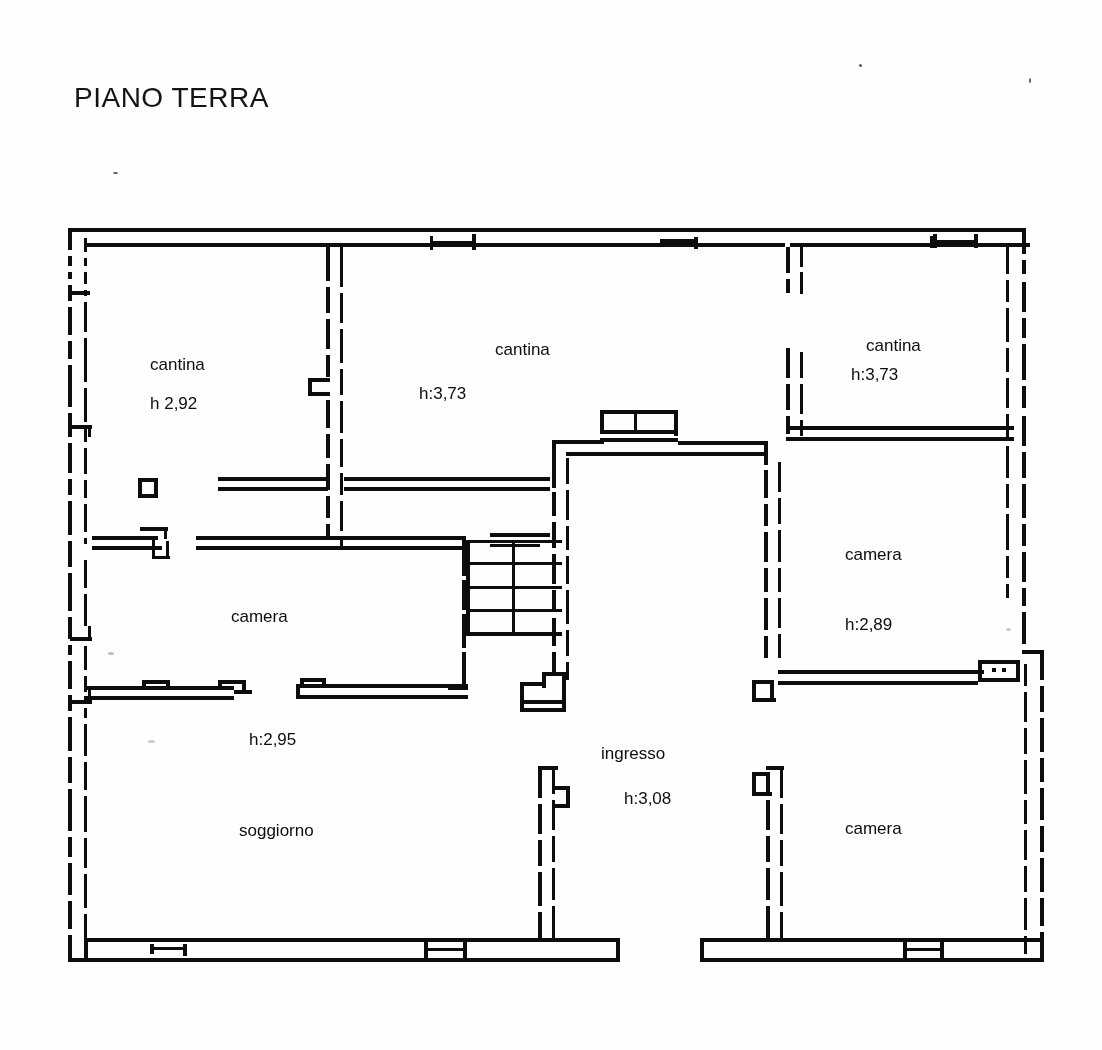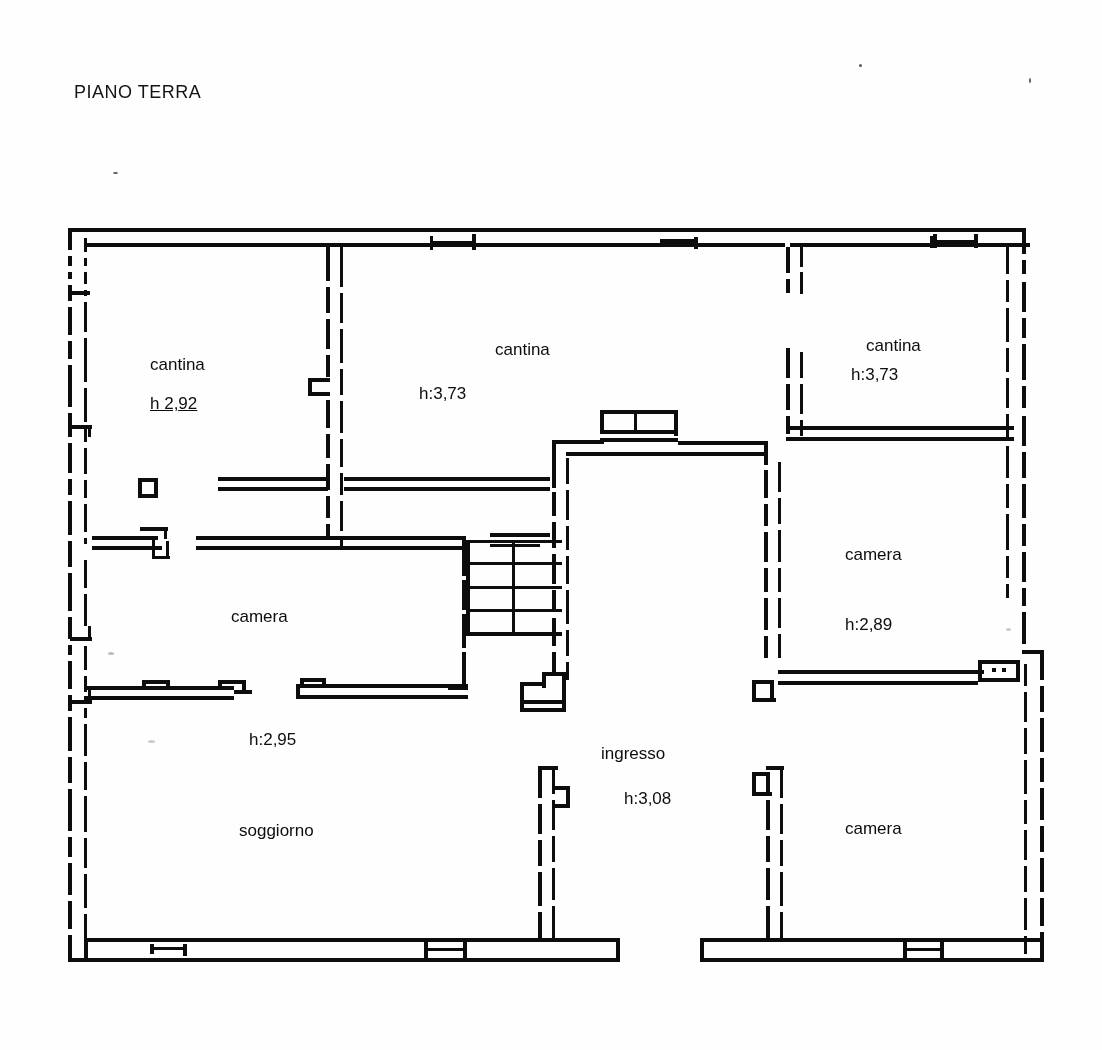--- a/index.html
+++ b/index.html
@@ -18,21 +18,21 @@
     position: absolute;
     left: 0; top: 0;
     width: 1102px;
     height: 1050px;
     background: #fefefe;
   }
   #plan-title {
     position: absolute;
     left: 74px;
     top: 82px;
-    font-size: 18px;
+    font-size: 28px;
     letter-spacing: 0.5px;
     color: #141414;
     font-family: "Liberation Sans", sans-serif;
     white-space: nowrap;
   }
   #floorplan-svg {
     position: absolute;
     left: 0;
     top: 0;
   }
@@ -490,21 +490,21 @@
 
         <rect x="552" y="786" width="18" height="4"></rect>
         <rect x="566" y="786" width="4" height="22"></rect>
         <rect x="552" y="804" width="18" height="4"></rect>
       </g>
 
     </g>
   </svg>
 
   <div class="rm-label" style="left:150px;top:355px;">cantina</div>
-  <div class="rm-label" style="left:150px;top:394px;text-decoration:underline;">h 2,92</div>
+  <div class="rm-label" style="left:150px;top:394px;">h 2,92</div>
 
   <div class="rm-label" style="left:495px;top:340px;">cantina</div>
   <div class="rm-label" style="left:419px;top:384px;">h:3,73</div>
 
   <div class="rm-label" style="left:866px;top:336px;">cantina</div>
   <div class="rm-label" style="left:851px;top:365px;">h:3,73</div>
 
   <div class="rm-label" style="left:845px;top:545px;">camera</div>
   <div class="rm-label" style="left:845px;top:615px;">h:2,89</div>
 

